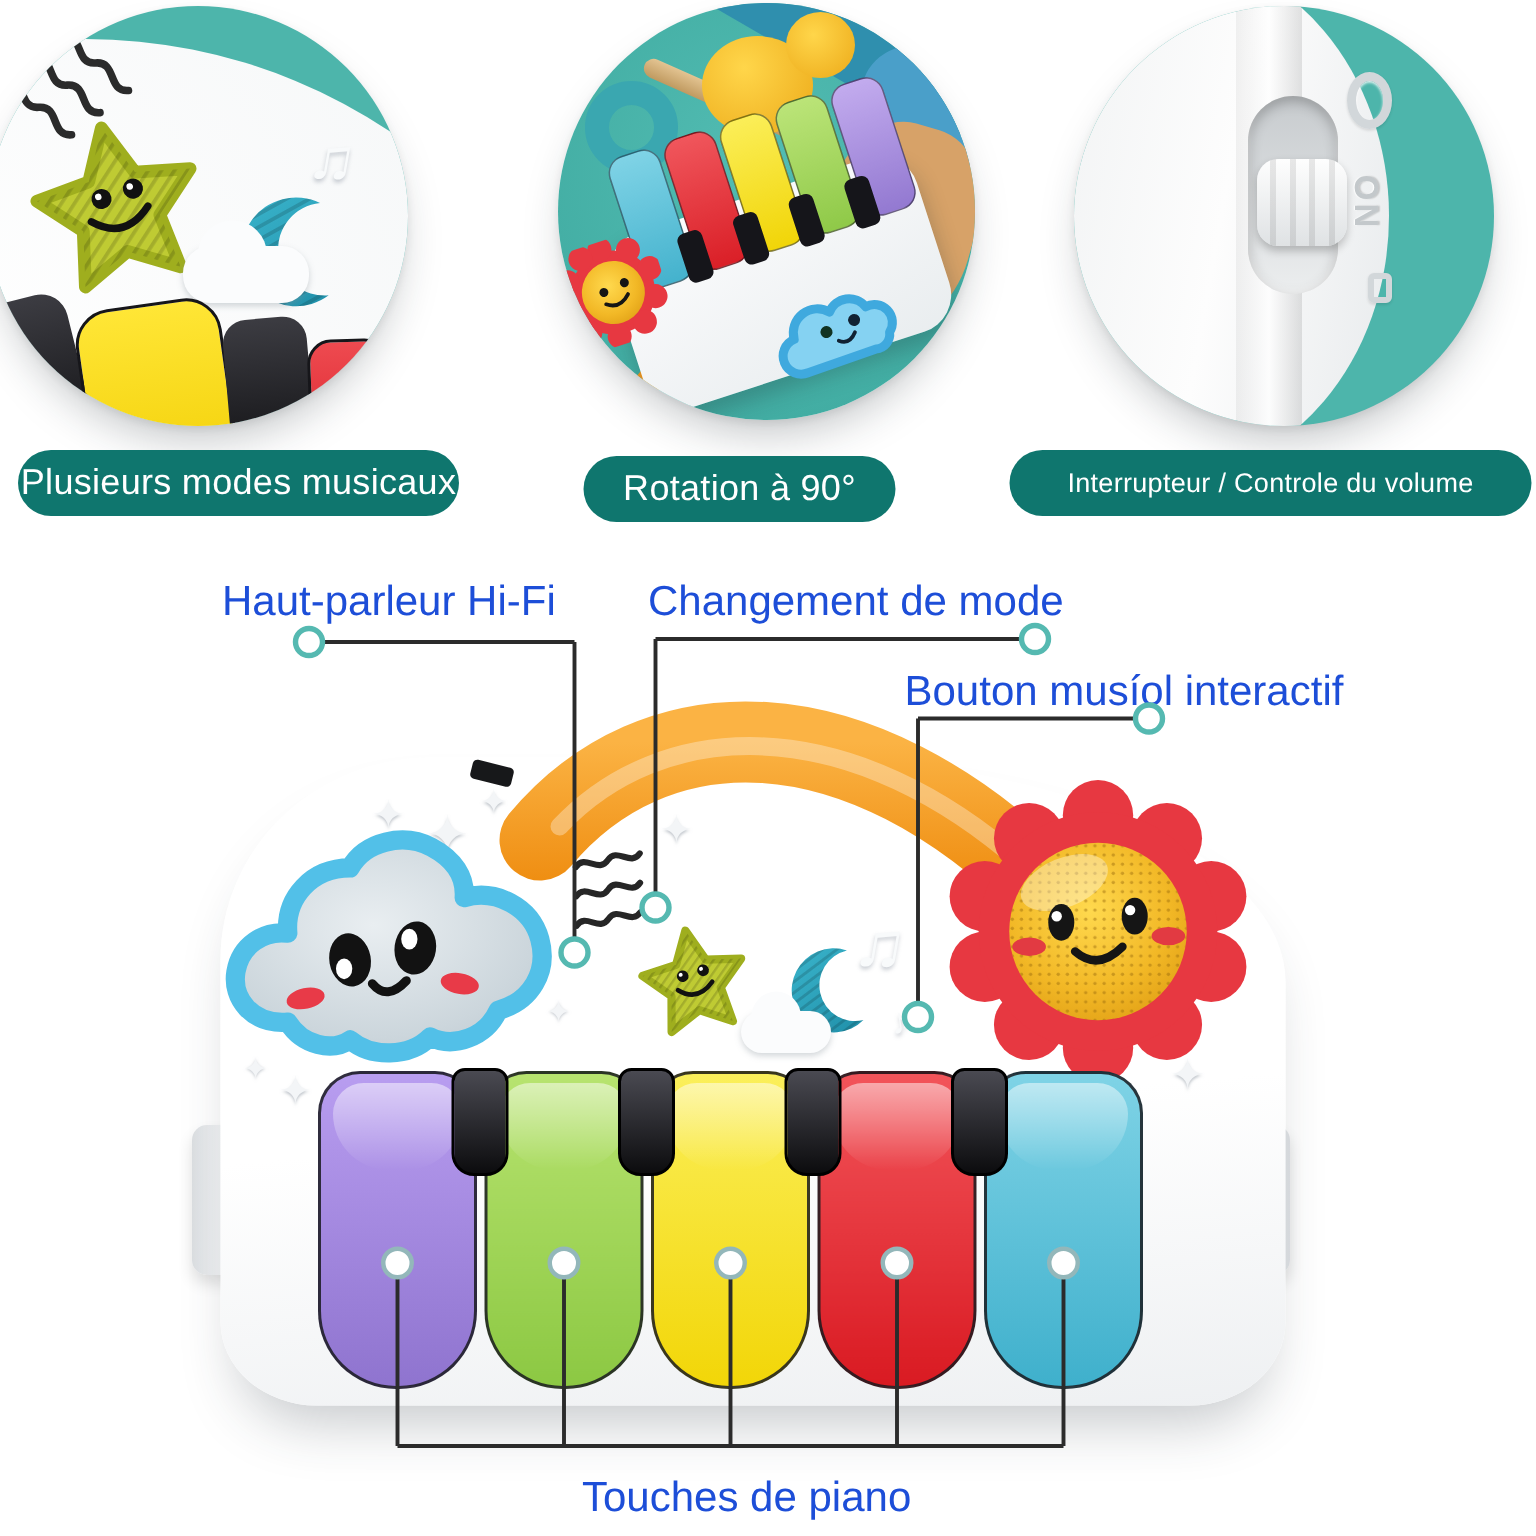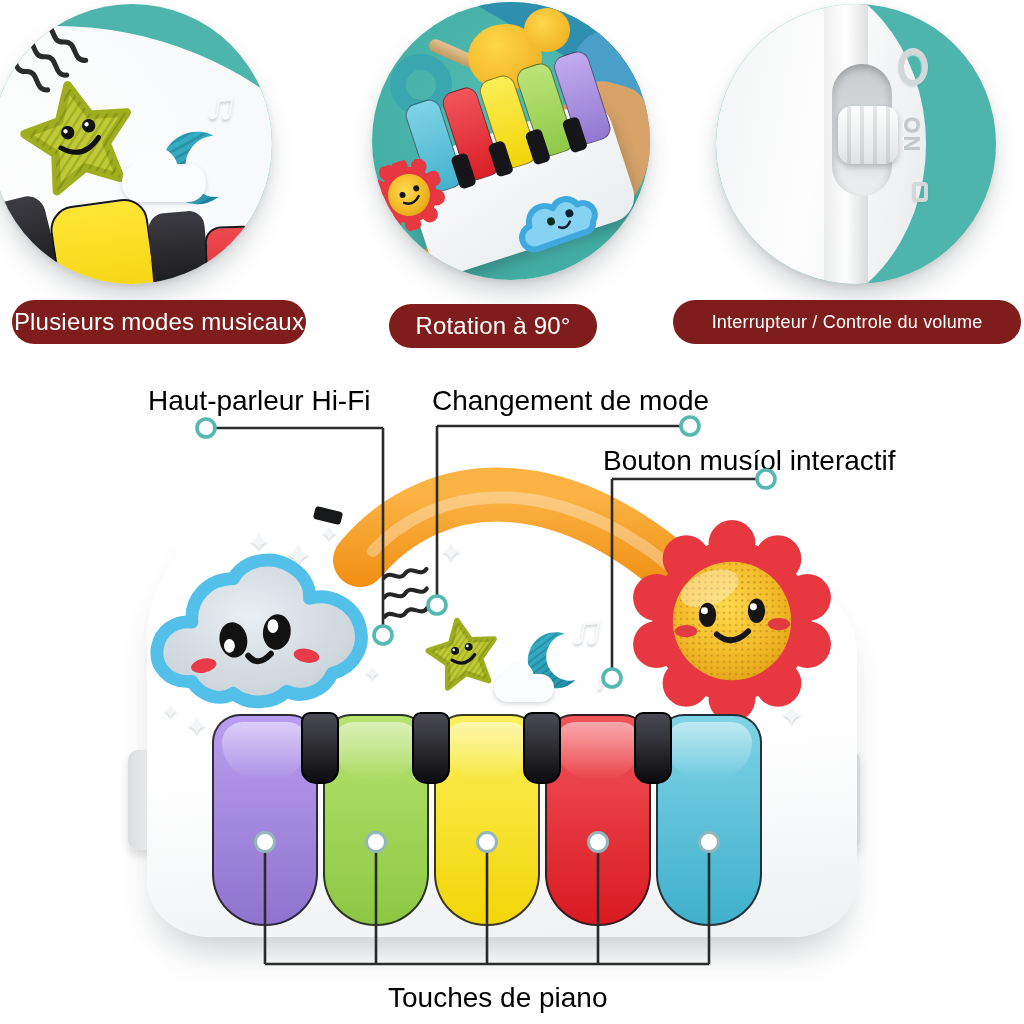--- a/index.html
+++ b/index.html
@@ -2,25 +2,25 @@
 <html><head>
 <meta charset="utf-8">
 <style>
   html,body{margin:0;padding:0;background:#fff;}
   .canvas{position:relative;width:1024px;height:1024px;background:#fff;overflow:hidden;
           font-family:"Liberation Sans",sans-serif;}
   .abs{position:absolute;}
   
   .inset{position:absolute;border-radius:50%;overflow:hidden;
          box-shadow:0 16px 30px -8px rgba(30,40,45,.28), 0 2px 6px rgba(0,0,0,.08);}
-  .pill{position:absolute;background:#7f1d1d;color:#fff;border-radius:23px;
+  .pill{position:absolute;background:#0f766e;color:#fff;border-radius:23px;
         display:flex;align-items:center;justify-content:center;white-space:nowrap;
         font-size:24px;letter-spacing:.2px;}
   
-  .callout{position:absolute;color:#000000;font-size:28px;white-space:nowrap;}
+  .callout{position:absolute;color:#1d4ed8;font-size:28px;white-space:nowrap;}
   
   .key{position:absolute;width:106px;height:212px;top:0;
        border:2px solid rgba(25,26,30,.85);
        border-radius:28px 28px 52px 52px;box-sizing:border-box;}
   .key:after{content:"";position:absolute;left:8px;right:8px;top:6px;height:58px;
        border-radius:22px 22px 40px 40px;
        background:linear-gradient(180deg,rgba(255,255,255,.5),rgba(255,255,255,0));}
   .bkey{position:absolute;width:38px;height:72px;top:-2px;
         background:linear-gradient(180deg,#4a4a52,#0c0c0e);
         border:2px solid #000;border-radius:9px 9px 15px 15px;box-sizing:border-box;z-index:3;}

